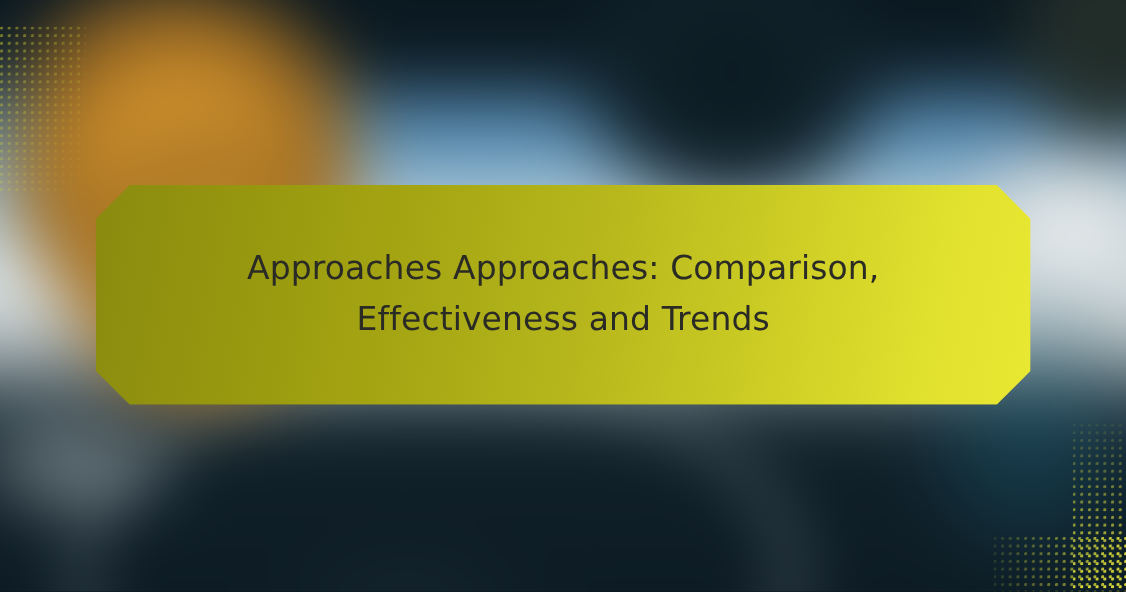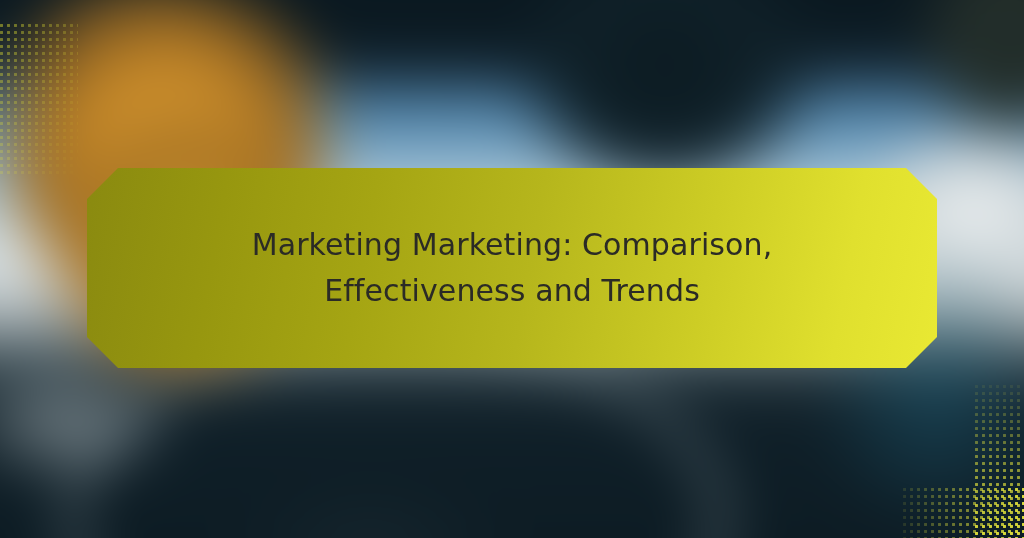--- a/index.html
+++ b/index.html
@@ -224,16 +224,16 @@
     <div class="bg-wheel-hub"></div>
     <div class="bg-highlight-l"></div>
     <div class="bg-teal-glow"></div>
   </div>
 
   <div id="dots-top-left" class="dots"></div>
   <div id="dots-bottom-right-a" class="dots"></div>
   <div id="dots-bottom-right-b" class="dots"></div>
 
   <div id="title-banner">
-    <h1 id="banner-title">Marketing Marketing: Comparison, Effectiveness and Trends</h1>
+    <h1 id="banner-title">Approaches Approaches: Comparison, Effectiveness and Trends</h1>
   </div>
 
 </div>
 
 </body></html>

